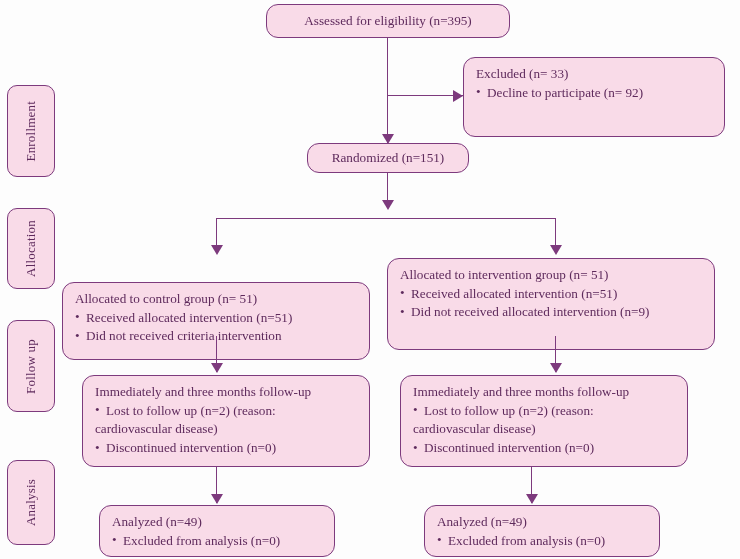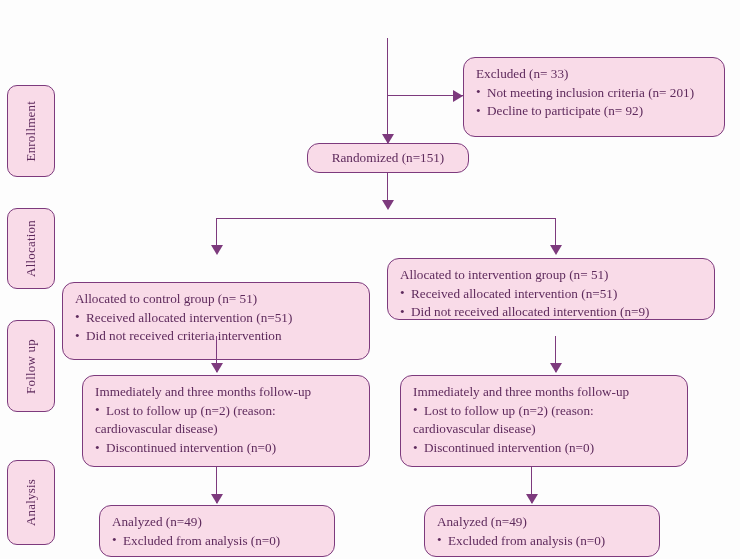--- a/index.html
+++ b/index.html
@@ -116,31 +116,33 @@
   </div>
 
   <div class="stage-label" style="left:7px; top:320px; width:48px; height:92px;">
     <span>Follow up</span>
   </div>
 
   <div class="stage-label" style="left:7px; top:460px; width:48px; height:85px;">
     <span>Analysis</span>
   </div>
 
+  <div class="box centered" style="left:266px; top:4px; width:244px; height:34px;">
+    <div class="title">Assessed for eligibility (n=395)</div>
+  </div>
 
   <div class="vline" style="left:387px; top:38px; height:105px;"></div>
   <div class="arrow-down" style="left:382px; top:134px;"></div>
 
   <div class="hline" style="left:387px; top:95px; width:76px;"></div>
   <div class="arrow-right" style="left:453px; top:90px;"></div>
 
   <div class="box" style="left:463px; top:57px; width:262px; height:80px;">
     <div class="title">Excluded (n= 33)</div>
     <ul>
-      <li>Not meeting inclusion criteria (n= 201)</li>
       <li>Decline to participate (n= 92)</li>
     </ul>
   </div>
 
   <div class="box centered" style="left:307px; top:143px; width:162px; height:30px;">
     <div class="title">Randomized (n=151)</div>
   </div>
 
   <div class="vline" style="left:387px; top:173px; height:34px;"></div>
   <div class="arrow-down" style="left:382px; top:200px;"></div>
@@ -153,21 +155,21 @@
   <div class="arrow-down" style="left:550px; top:245px;"></div>
 
   <div class="box" style="left:62px; top:258px; width:308px; height:78px;margin-top:24px;">
     <div class="title">Allocated to control group (n= 51)</div>
     <ul>
       <li>Received allocated intervention (n=51)</li>
       <li>Did not received criteria intervention</li>
     </ul>
   </div>
 
-  <div class="box" style="left:387px; top:258px; width:328px; height:62px;">
+  <div class="box" style="left:387px; top:258px; width:328px; height:92px;">
     <div class="title">Allocated to intervention group (n= 51)</div>
     <ul>
       <li>Received allocated intervention (n=51)</li>
       <li>Did not received allocated intervention (n=9)</li>
     </ul>
   </div>
 
   <div class="vline" style="left:216px; top:336px; height:36px;"></div>
   <div class="arrow-down" style="left:211px; top:363px;"></div>
 

